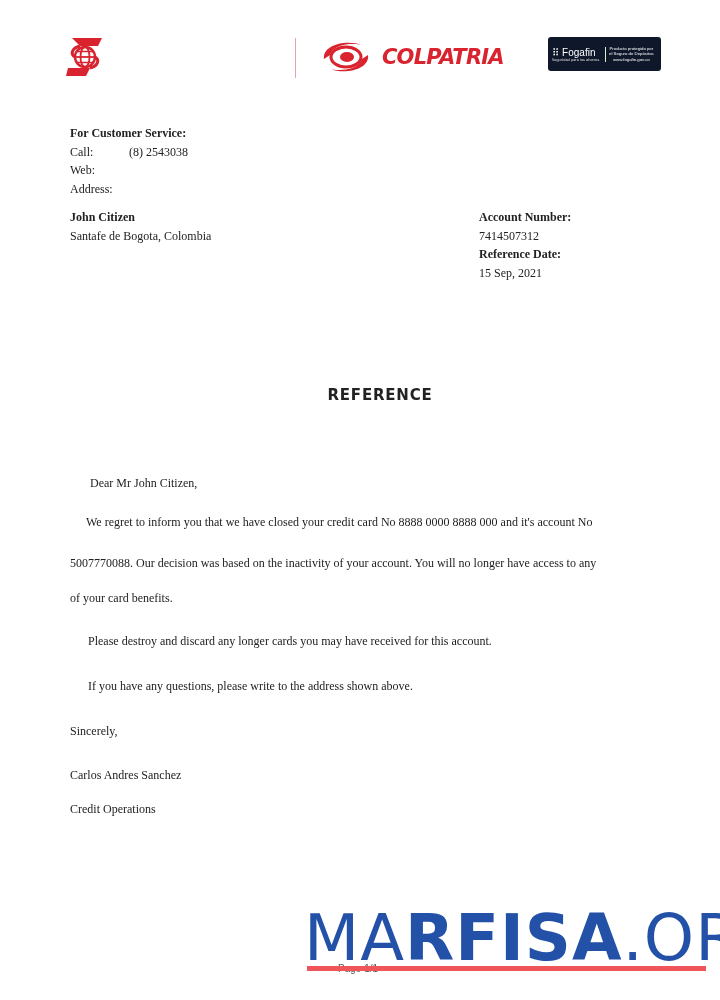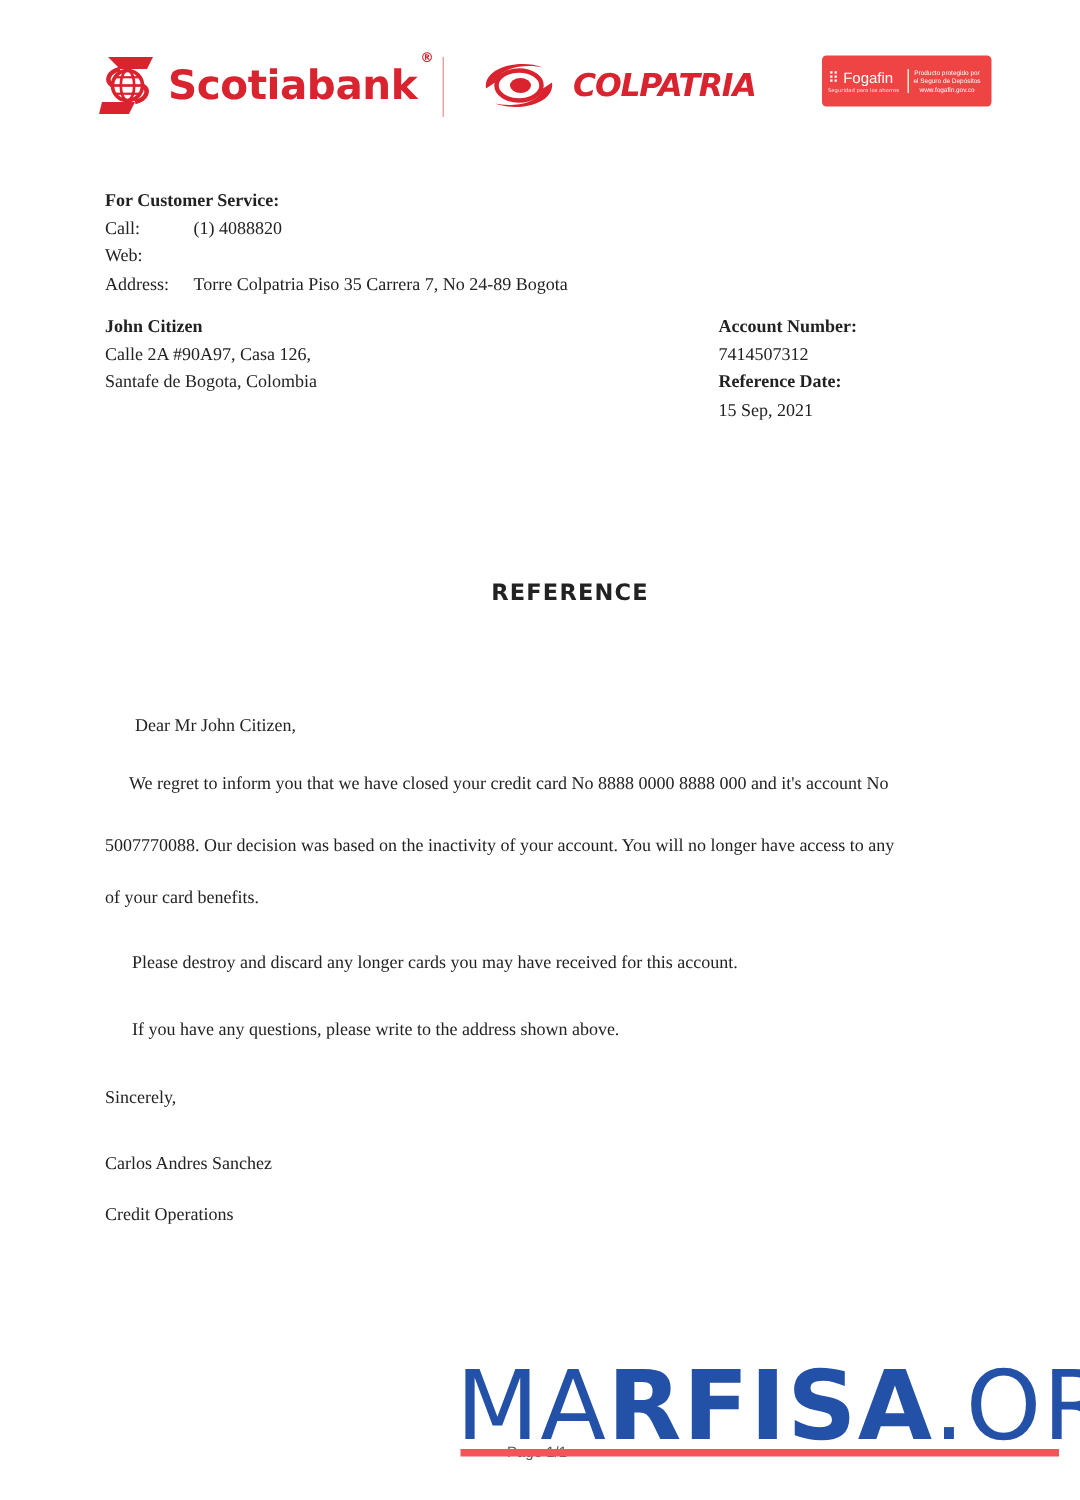--- a/index.html
+++ b/index.html
@@ -10,21 +10,21 @@
 
     
     .logo-scotia { left: 66px; top: 36px; display: flex; align-items: center; }
     .scotia-mark { width: 38px; height: 42px; }
     .scotia-text { font-family: "DejaVu Sans", sans-serif; font-weight: bold; color: #d9232e; font-size: 27px; letter-spacing: -0.3px; margin-left: 8px; }
     .scotia-reg { font-size: 9px; color: #d9232e; vertical-align: top; margin-left: 2px; position: relative; top: -8px; }
     .divider { left: 295px; top: 38px; width: 1px; height: 40px; background: #e5a4a7; }
     .logo-colpatria { left: 316px; top: 37px; display: flex; align-items: center; }
     .colpatria-mark { width: 60px; height: 40px; }
     .colpatria-text { font-family: "DejaVu Sans", sans-serif; font-weight: bold; font-style: italic; color: #d9232e; font-size: 21px; margin-left: 6px; letter-spacing: -0.8px; }
-    .fogafin { left: 548px; top: 37px; width: 113px; height: 34px; background: #ef4444; border-radius: 3px; display: flex; align-items: center; padding: 0 4px; color: #fff; }
+    .fogafin { left: 548px; top: 37px; width: 113px; height: 34px; background: #0f172a; border-radius: 3px; display: flex; align-items: center; padding: 0 4px; color: #fff; }
     .fogafin-left { display: flex; flex-direction: column; width: 54px; border-right: 1px solid #d9f0c9; padding-right: 3px; }
     .fogafin-brand { font-size: 10px; font-family: "Liberation Sans", sans-serif; white-space: nowrap; }
     .fogafin-tag { font-size: 3.5px; opacity: 0.85; white-space: nowrap; }
     .fogafin-right { display: flex; flex-direction: column; align-items: center; padding-left: 3px; font-family: "Liberation Sans", sans-serif; }
     .fogafin-right span { font-size: 4.3px; line-height: 5.3px; white-space: nowrap; }
 
     
     .doc { font-family: Liberation Serif, serif; font-size: 12px; color: #222; }
     .bold { font-weight: bold; }
     .row { display: flex; line-height: 18.5px; }
@@ -62,21 +62,20 @@
     <path d="M6 2 H36 L32 10 H14 Z" fill="#d9232e"></path>
     <path d="M2 32 H24 L20 40 H0 Z" fill="#d9232e"></path>
     <circle cx="19" cy="21" r="10" fill="none" stroke="#d9232e" stroke-width="2.4"></circle>
     <ellipse cx="19" cy="21" rx="4.5" ry="10" fill="none" stroke="#d9232e" stroke-width="1.8"></ellipse>
     <line x1="9" y1="21" x2="29" y2="21" stroke="#d9232e" stroke-width="1.8"></line>
     <line x1="11" y1="15.5" x2="27" y2="15.5" stroke="#d9232e" stroke-width="1.5"></line>
     <line x1="11" y1="26.5" x2="27" y2="26.5" stroke="#d9232e" stroke-width="1.5"></line>
     <path d="M14 10 C6 12 4 18 9 21" fill="none" stroke="#d9232e" stroke-width="3"></path>
     <path d="M24 32 C32 30 34 24 29 21" fill="none" stroke="#d9232e" stroke-width="3"></path>
   </svg>
-  <span class="scotia-text"><span>Scotiabank</span><span class="scotia-reg">®</span></span>
 </div>
 
 <div class="abs divider"></div>
 
 <div class="abs logo-colpatria">
   <svg class="colpatria-mark" viewBox="0 0 60 40">
     <path d="M8 22 C6 8 30 2 46 8 C38 6 18 6 14 18 Z" fill="#d9232e"></path>
     <path d="M52 18 C54 32 30 38 14 32 C22 34 42 34 46 22 Z" fill="#d9232e"></path>
     <ellipse cx="30" cy="20" rx="15" ry="10" fill="none" stroke="#d9232e" stroke-width="3"></ellipse>
     <ellipse cx="31" cy="20" rx="7" ry="5" fill="#d9232e"></ellipse>
@@ -93,34 +92,32 @@
     <span>Producto protegido por</span>
     <span>el Seguro de Depósitos</span>
     <span>www.fogafin.gov.co</span>
   </div>
 </div>
 
 <div class="abs doc cs-block">
   <div class="row bold">For Customer Service:</div>
   <div class="row">
     <span class="lbl">Call:</span>
-    <span>(1) 4088820</span>
+    <span>(8) 2543038</span>
   </div>
   <div class="row">
     <span class="lbl">Web:</span>
   </div>
   <div class="row">
     <span class="lbl">Address:</span>
-    <span>Torre Colpatria Piso 35 Carrera 7, No 24-89 Bogota</span>
   </div>
 </div>
 
 <div class="abs doc recip-block">
   <div class="bold">John Citizen</div>
-  <div>Calle 2A #90A97, Casa 126,</div>
   <div>Santafe de Bogota, Colombia</div>
 </div>
 
 <div class="abs doc acct-block">
   <div class="bold">Account Number:</div>
   <div>7414507312</div>
   <div class="bold">Reference Date:</div>
   <div>15 Sep, 2021</div>
 </div>
 

